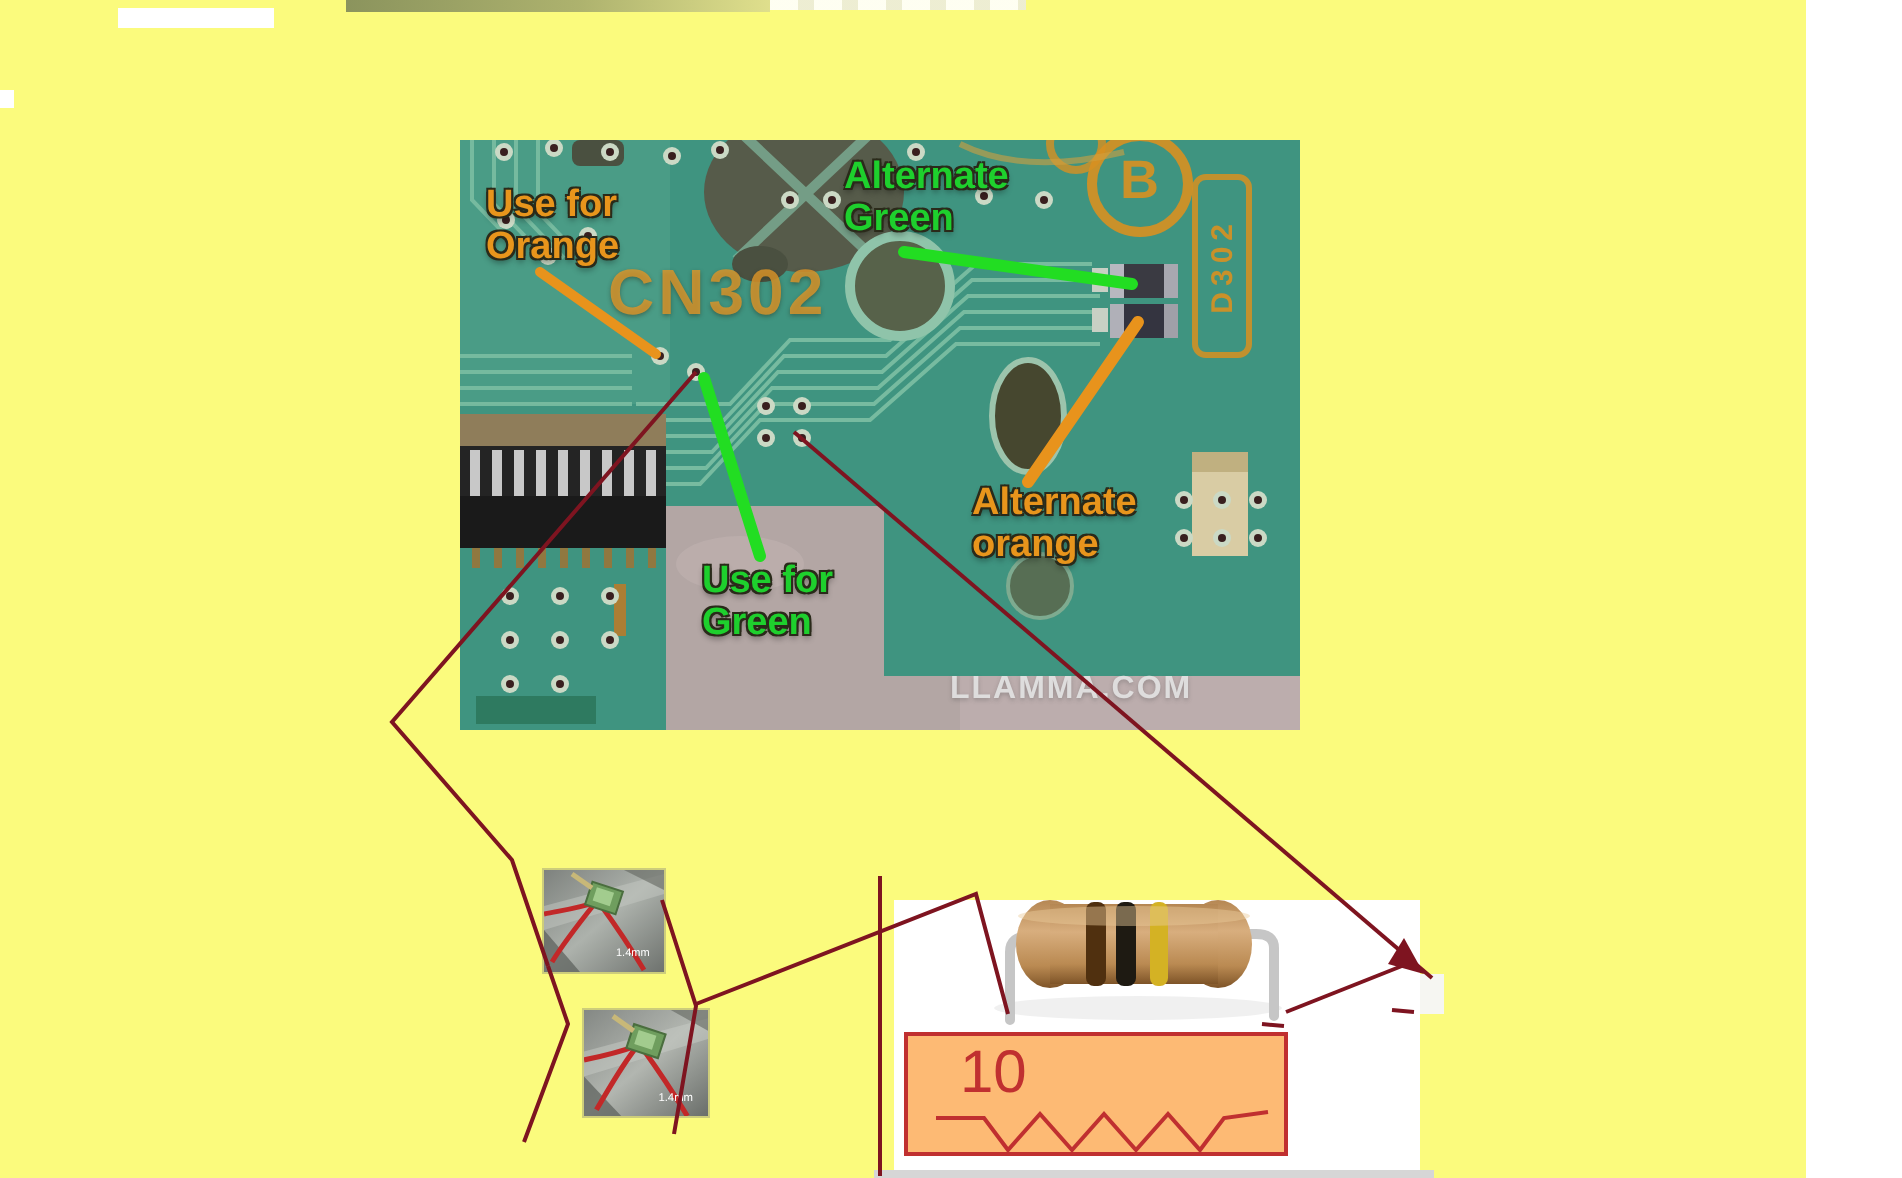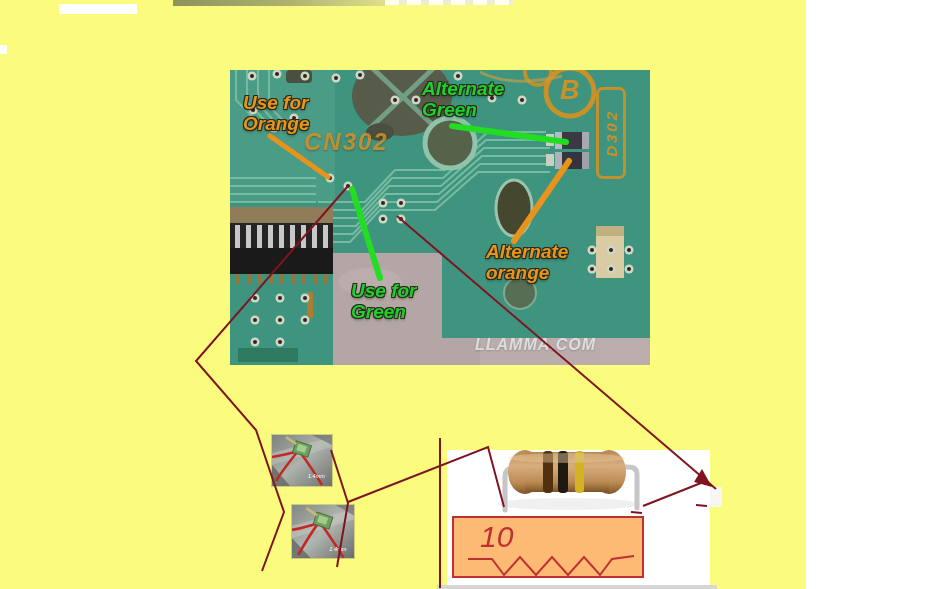--- a/index.html
+++ b/index.html
@@ -1,34 +1,34 @@
 <!DOCTYPE html>
 <html><head>
 <meta charset="utf-8">
 <style>
   html,body{margin:0;padding:0;}
-  .stage{position:relative;width:806px;height:589px;background:#FBFB7D;overflow:hidden;
-         font-family:"Liberation Sans",sans-serif;font-style:italic;}
+  .stage{position:relative;width:903px;height:589px;background:#FBFB7D;overflow:hidden;
+         font-family:"Liberation Sans",sans-serif;}
   .abs{position:absolute;}
 
   
   .bar-dark{left:173px;top:0;width:212px;height:6px;
     background:linear-gradient(90deg,#6f7a55,#9aa06a 55%,#d8d890);opacity:.8;}
   .bar-light{left:385px;top:0;width:128px;height:5px;
     background:repeating-linear-gradient(90deg,#ffffff 0 14px,#ececdc 14px 22px);opacity:.9;}
   .white-rect{left:59px;top:4px;width:78px;height:10px;background:#ffffff;}
   .white-dash{left:0;top:45px;width:7px;height:9px;background:#ffffff;}
 
   
   .pcb{left:230px;top:70px;width:420px;height:295px;background:#3F9480;z-index:1;}
   .pcb-label{position:absolute;white-space:pre-line;font-weight:700;font-size:19px;line-height:21px;
     text-shadow:-1px -1px 0 #2a2a1a,1px -1px 0 #2a2a1a,-1px 1px 0 #2a2a1a,1px 1px 0 #2a2a1a,0 2px 3px rgba(0,0,0,.45);}
   .lbl-orange{color:#E8951C;}
   .lbl-green{color:#1ED02D;}
-  .cn302{position:absolute;left:74px;top:58px;font-weight:700;font-size:24px;letter-spacing:2px;
+  .cn302{position:absolute;left:74px;top:58px;font-weight:700;font-size:32px;letter-spacing:2px;
     color:rgba(224,150,40,.8);text-shadow:0 1px 2px rgba(40,40,20,.4);}
   .d302{position:absolute;left:366px;top:17px;width:30px;height:92px;border:3px solid rgba(216,144,32,.85);
     border-radius:7px;display:flex;align-items:center;justify-content:center;box-sizing:border-box;}
   .d302 span{writing-mode:vertical-rl;transform:rotate(180deg);color:rgba(216,144,32,.9);
     font-weight:700;font-size:15px;letter-spacing:3px;}
   .b-mark{position:absolute;left:330px;top:5px;font-weight:700;font-size:27px;color:rgba(216,144,32,.9);}
   .watermark{position:absolute;left:245px;top:266px;font-weight:700;font-size:16px;letter-spacing:1px;
     color:rgba(228,228,228,.9);text-shadow:0 1px 2px rgba(80,80,80,.35);}
 
   

